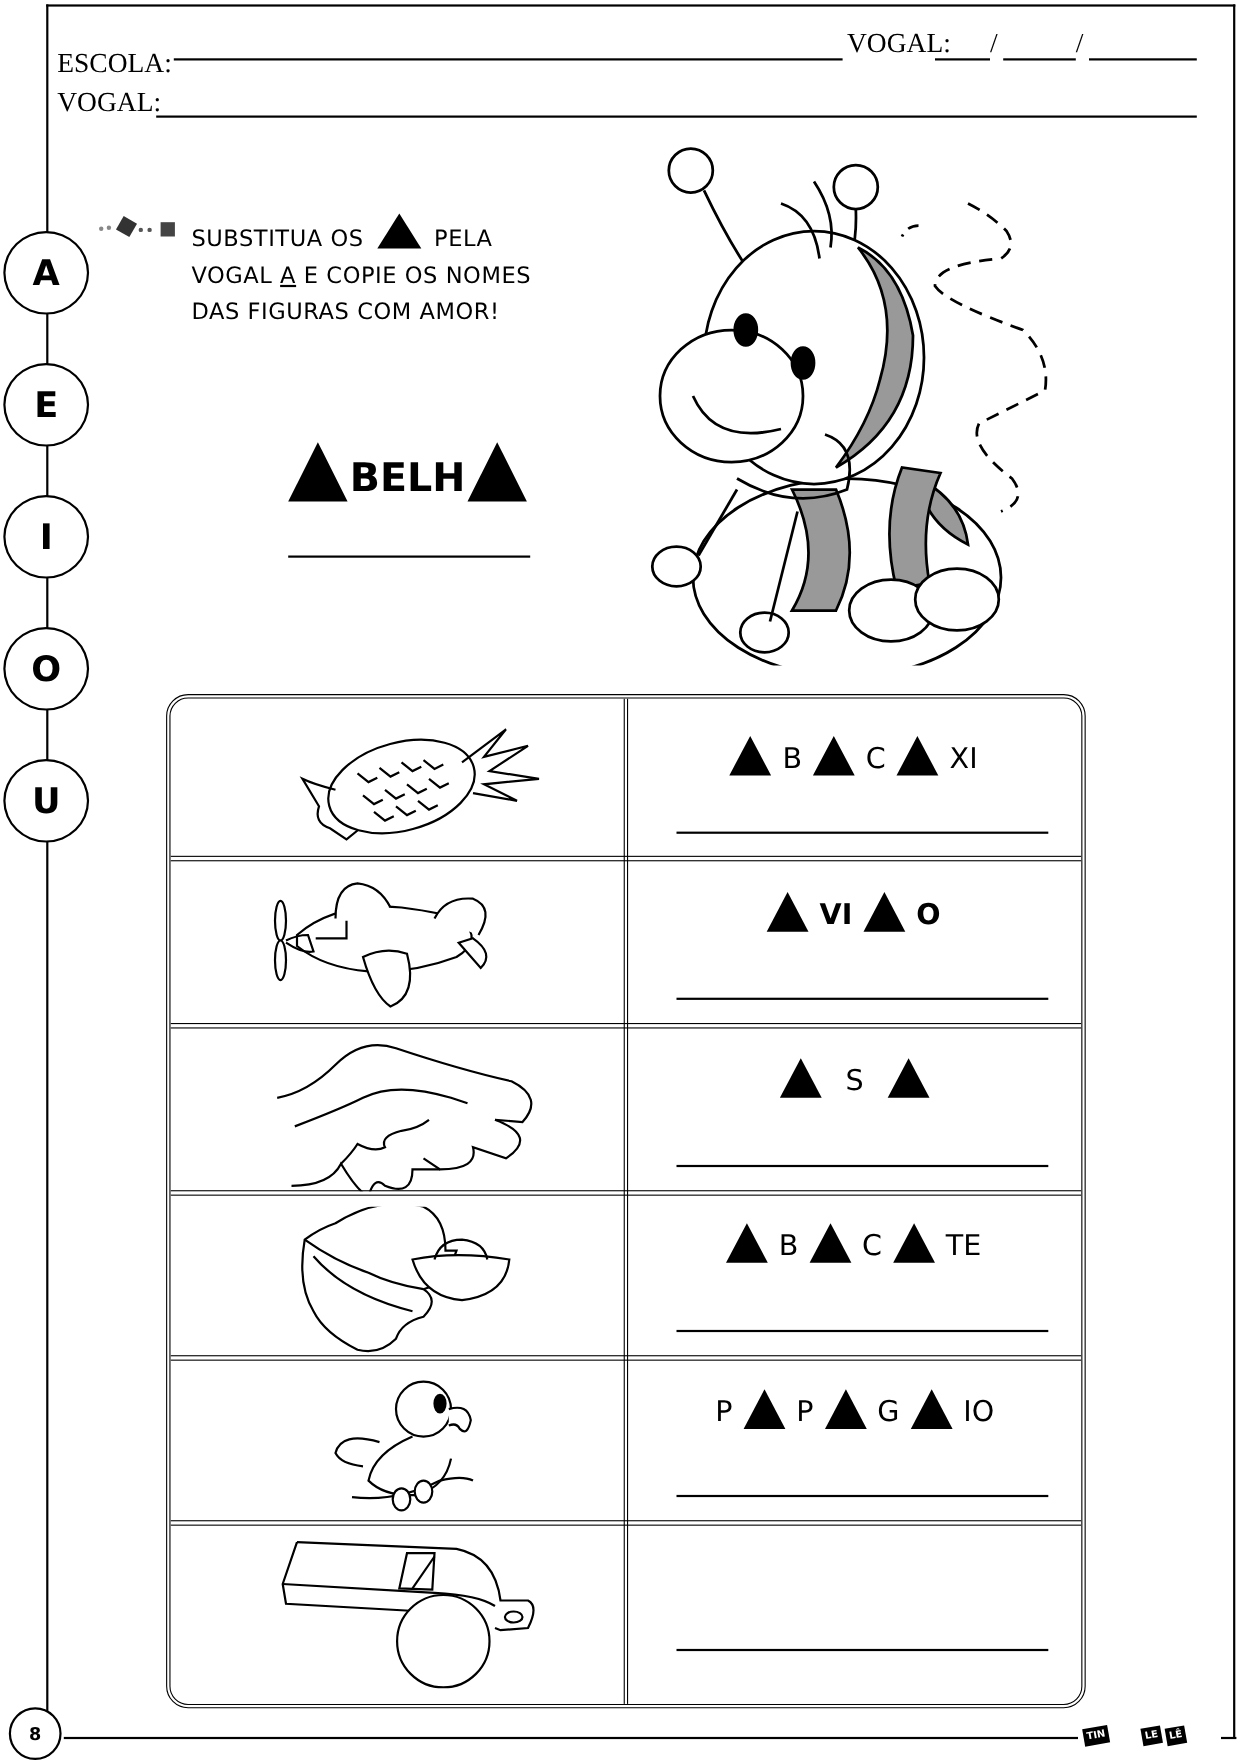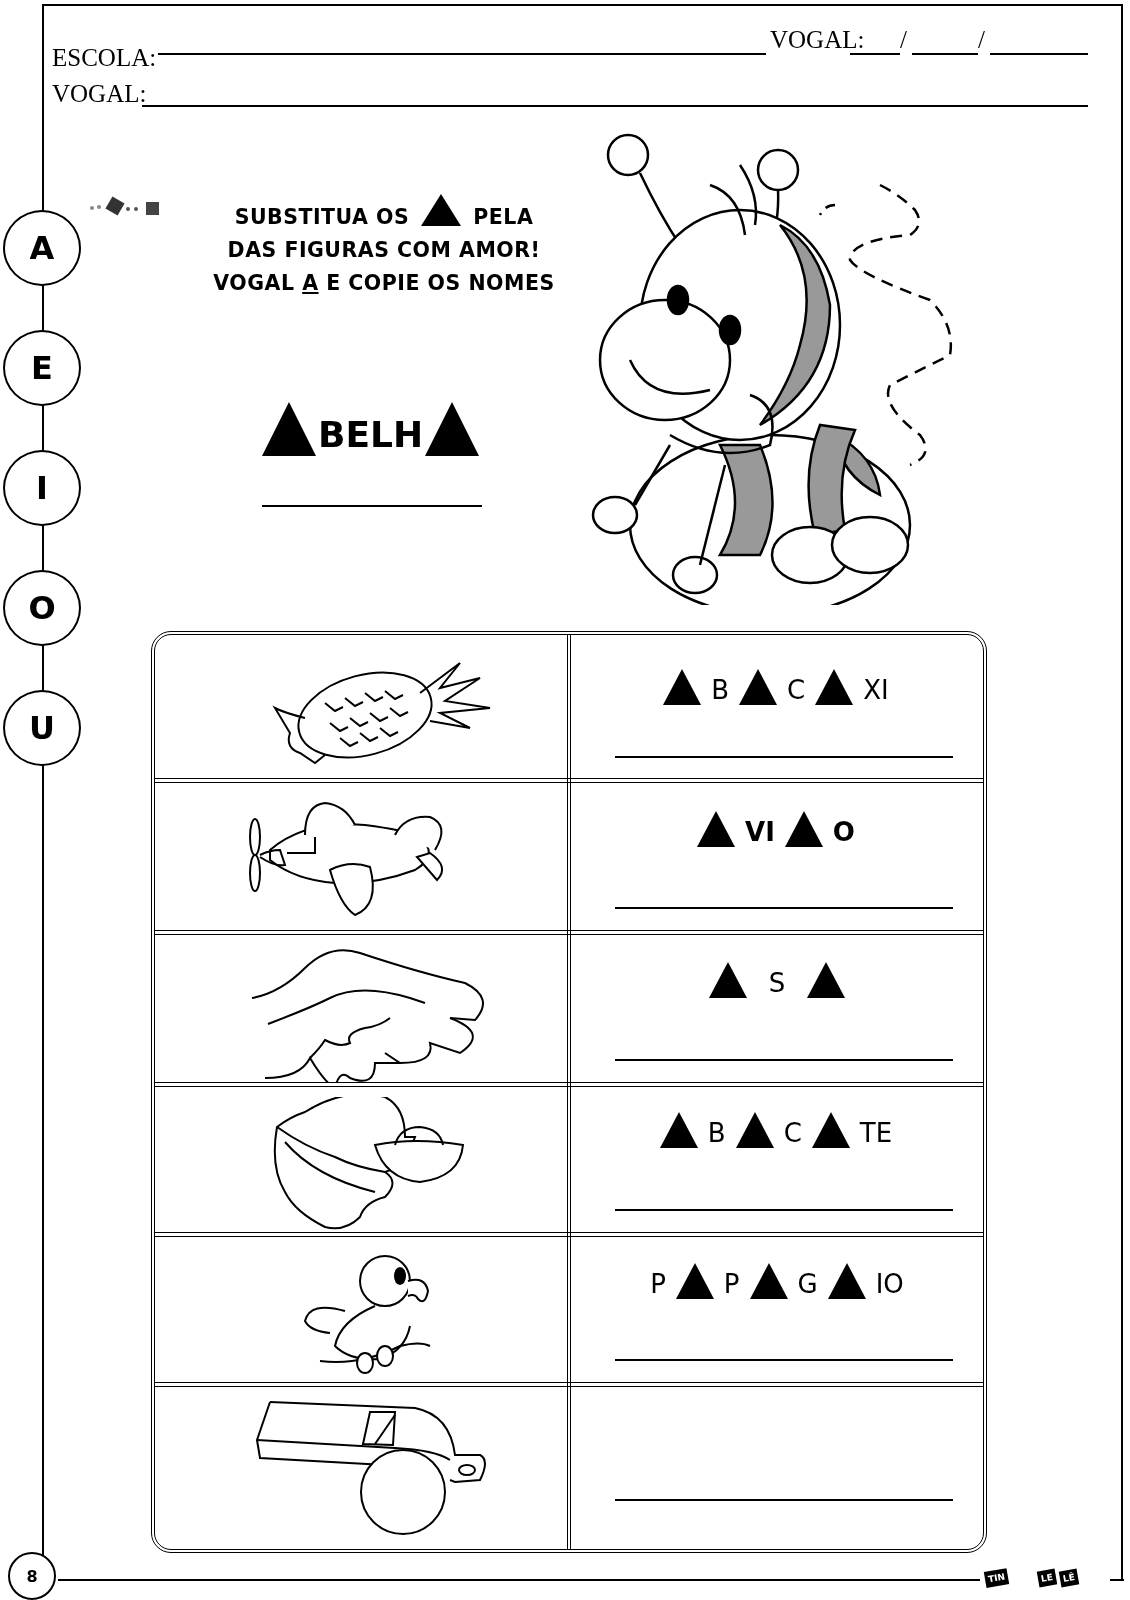--- a/index.html
+++ b/index.html
@@ -5,21 +5,21 @@
   html, body { margin: 0; padding: 0; background: #ffffff; }
   body { width: 1130px; height: 1600px; position: relative; overflow: hidden; font-family: "DejaVu Sans", sans-serif; color: #000; }
   .frame { position: absolute; left: 42px; top: 4px; width: 1081px; height: 1576px; border-top: 2px solid #000; border-left: 2px solid #000; border-right: 2px solid #000; box-sizing: border-box; }
   .bottom-line { position: absolute; left: 58px; top: 1579px; width: 922px; height: 2px; background: #000; }
   .bottom-line2 { position: absolute; left: 1110px; top: 1579px; width: 14px; height: 2px; background: #000; }
   .hdr { position: absolute; font-family: "Liberation Serif", serif; font-size: 25px; letter-spacing: 0px; }
   .rule { position: absolute; height: 2px; background: #000; }
 
   .vowel { position: absolute; left: 3px; width: 78px; height: 76px; border: 2px solid #000; border-radius: 50%; background: #fff; box-sizing: border-box; display: flex; align-items: center; justify-content: center; font-family: "DejaVu Sans", sans-serif; font-weight: bold; font-size: 32px; }
 
-  .instr { position: absolute; left: 174px; top: 194px; width: 420px; font-family: "DejaVu Sans", sans-serif; font-weight: bold; font-size: 20.5px; line-height: 33px; letter-spacing: 0.5px; text-align: center; }
+  .instr { position: absolute; left: 174px; top: 194px; width: 420px; font-family: "DejaVu Sans", sans-serif; font-weight: normal; font-size: 20.5px; line-height: 33px; letter-spacing: 0.5px; }
   .instr .u { text-decoration: underline; }
   .tri-inline { display: inline-block; width: 0; height: 0; border-left: 20px solid transparent; border-right: 20px solid transparent; border-bottom: 32px solid #000; vertical-align: -2px; margin: 0 12px; }
   .bullet { position: absolute; left: 88px; top: 196px; width: 84px; height: 22px; }
 
   .word-big { position: absolute; left: 262px; top: 402px; display: flex; align-items: flex-end; font-family: "DejaVu Sans", sans-serif; font-weight: bold; font-size: 36px; }
   .tri-big { width: 0; height: 0; border-left: 27px solid transparent; border-right: 27px solid transparent; border-bottom: 54px solid #000; }
   .word-big span.t { margin: 0 2px; line-height: 42px; }
 
   .table { position: absolute; left: 151px; top: 631px; width: 836px; height: 922px; border: 4px double #000; border-radius: 20px; box-sizing: border-box; overflow: hidden; }
   .vdiv { position: absolute; left: 412px; top: 0; width: 4px; height: 100%; border-left: 1.5px solid #000; border-right: 1.5px solid #000; box-sizing: border-box; }
@@ -62,22 +62,22 @@
   <circle cx="4" cy="12" r="2" fill="#888"></circle>
   <circle cx="11" cy="11" r="2" fill="#888"></circle>
   <rect x="20" y="3" width="14" height="14" fill="#333" transform="rotate(30 27 10)"></rect>
   <circle cx="40" cy="13" r="2" fill="#555"></circle>
   <circle cx="48" cy="13" r="2" fill="#555"></circle>
   <rect x="58" y="6" width="13" height="13" fill="#444"></rect>
 </svg>
 
 <div class="instr">
   <div><span>SUBSTITUA OS</span><span class="tri-inline"></span><span>PELA</span></div>
+  <div><span>VOGAL </span><span class="u">A</span><span> E COPIE OS NOMES</span></div>
   <div>DAS FIGURAS COM AMOR!</div>
-  <div><span>VOGAL </span><span class="u">A</span><span> E COPIE OS NOMES</span></div>
 </div>
 
 <div class="word-big">
   <div class="tri-big"></div>
   <span class="t">BELH</span>
   <div class="tri-big"></div>
 </div>
 <div class="rule" style="left:262px; top:505px; width:220px;"></div>
 
 <svg class="pic" style="left:590px; top:125px;" width="440" height="480" viewBox="0 0 440 480" fill="none" stroke="#000" stroke-width="2.5">

